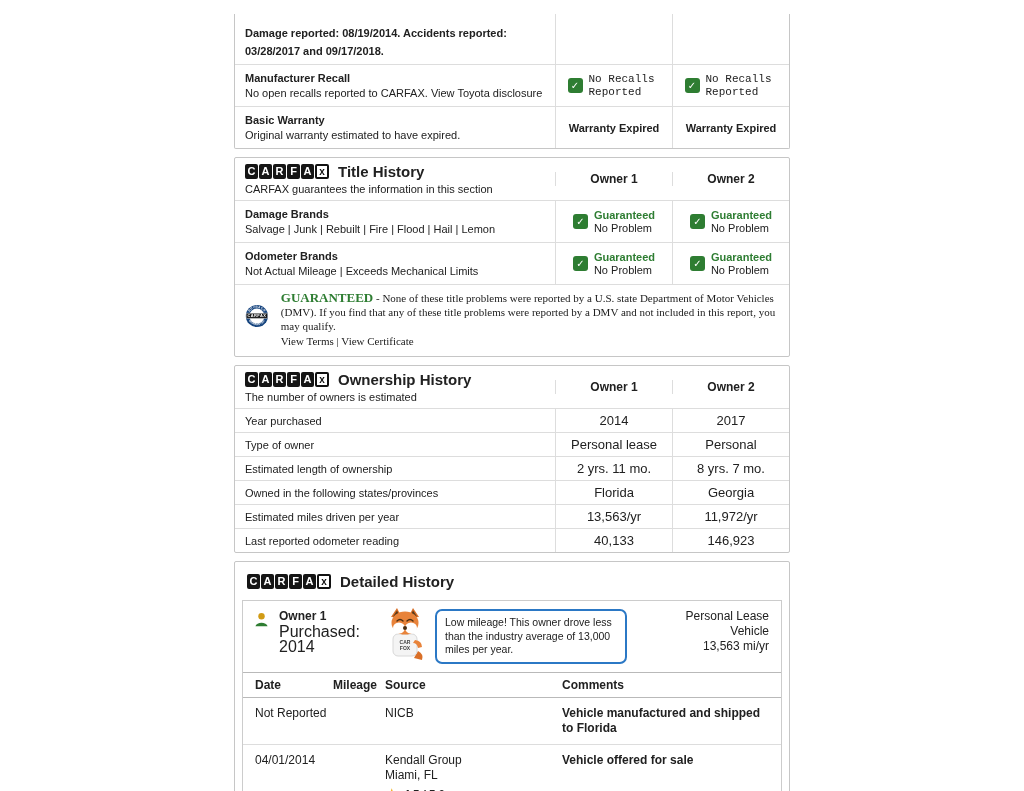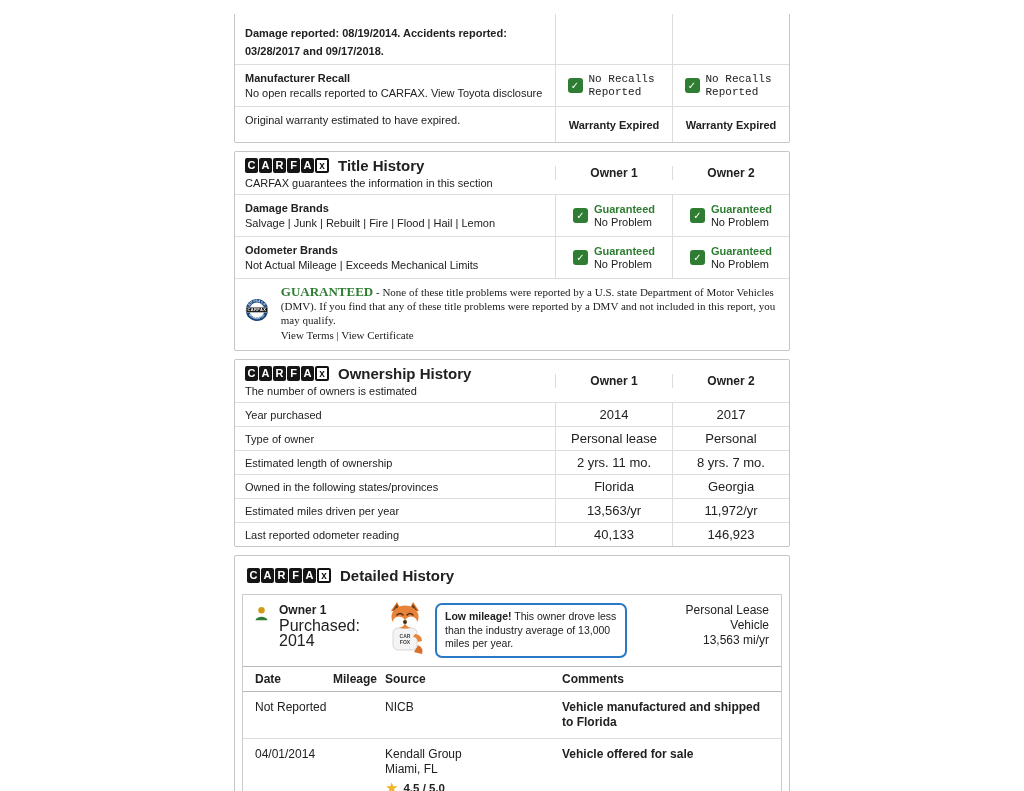--- a/index.html
+++ b/index.html
@@ -93,20 +93,21 @@
       </div>
       <div class="c3">
         <div class="status">
           <span class="check">✓</span>
           <span class="recallwrap">No Recalls Reported</span>
         </div>
       </div>
     </div>
     <div class="trow" style="min-height:36px;">
       <div class="c1" style="padding-top:6px;">
+        <div class="rowtitle">Basic Warranty</div>
         <div class="rowdesc">Original warranty estimated to have expired.</div>
       </div>
       <div class="c2">
           <span class="warr">Warranty Expired</span>
         </div>
       <div class="c3">
           <span class="warr">Warranty Expired</span>
         </div>
     </div>
   </div>
@@ -313,21 +314,21 @@
           <ellipse cx="14" cy="21" rx="6" ry="5.5" fill="#fff"></ellipse>
           <ellipse cx="26" cy="21" rx="6" ry="5.5" fill="#fff"></ellipse>
           <path d="M12,14 q3,-3 6,0" stroke="#4a2e12" stroke-width="1.4" fill="none" stroke-linecap="round"></path>
           <path d="M22,14 q3,-3 6,0" stroke="#4a2e12" stroke-width="1.4" fill="none" stroke-linecap="round"></path>
           <circle cx="20" cy="21" r="2" fill="#4a2e12"></circle>
           <path d="M30,33 q7,1 7,7 l-4,1 q-1,-5 -5,-5 z" fill="#e8833a"></path>
           <text x="20" y="37" font-size="5" font-weight="bold" fill="#444" text-anchor="middle" font-family="Liberation Sans, sans-serif">CAR</text>
           <text x="20" y="43" font-size="5" font-weight="bold" fill="#444" text-anchor="middle" font-family="Liberation Sans, sans-serif">FOX</text>
         </svg>
         <div class="callout">
-          <span style="font-weight:bold;">Low mileage!</span><span> This owner drove less than the industry average of 13,000 miles per year.</span>
+          <span style="font-weight:normal;">Low mileage!</span><span> This owner drove less than the industry average of 13,000 miles per year.</span>
         </div>
         <div class="rightblock">
           <div>Personal Lease</div>
           <div>Vehicle</div>
           <div>13,563 mi/yr</div>
         </div>
       </div>
       <div class="dtheadrow">
         <div class="cd">Date</div>
         <div class="cm">Mileage</div>

